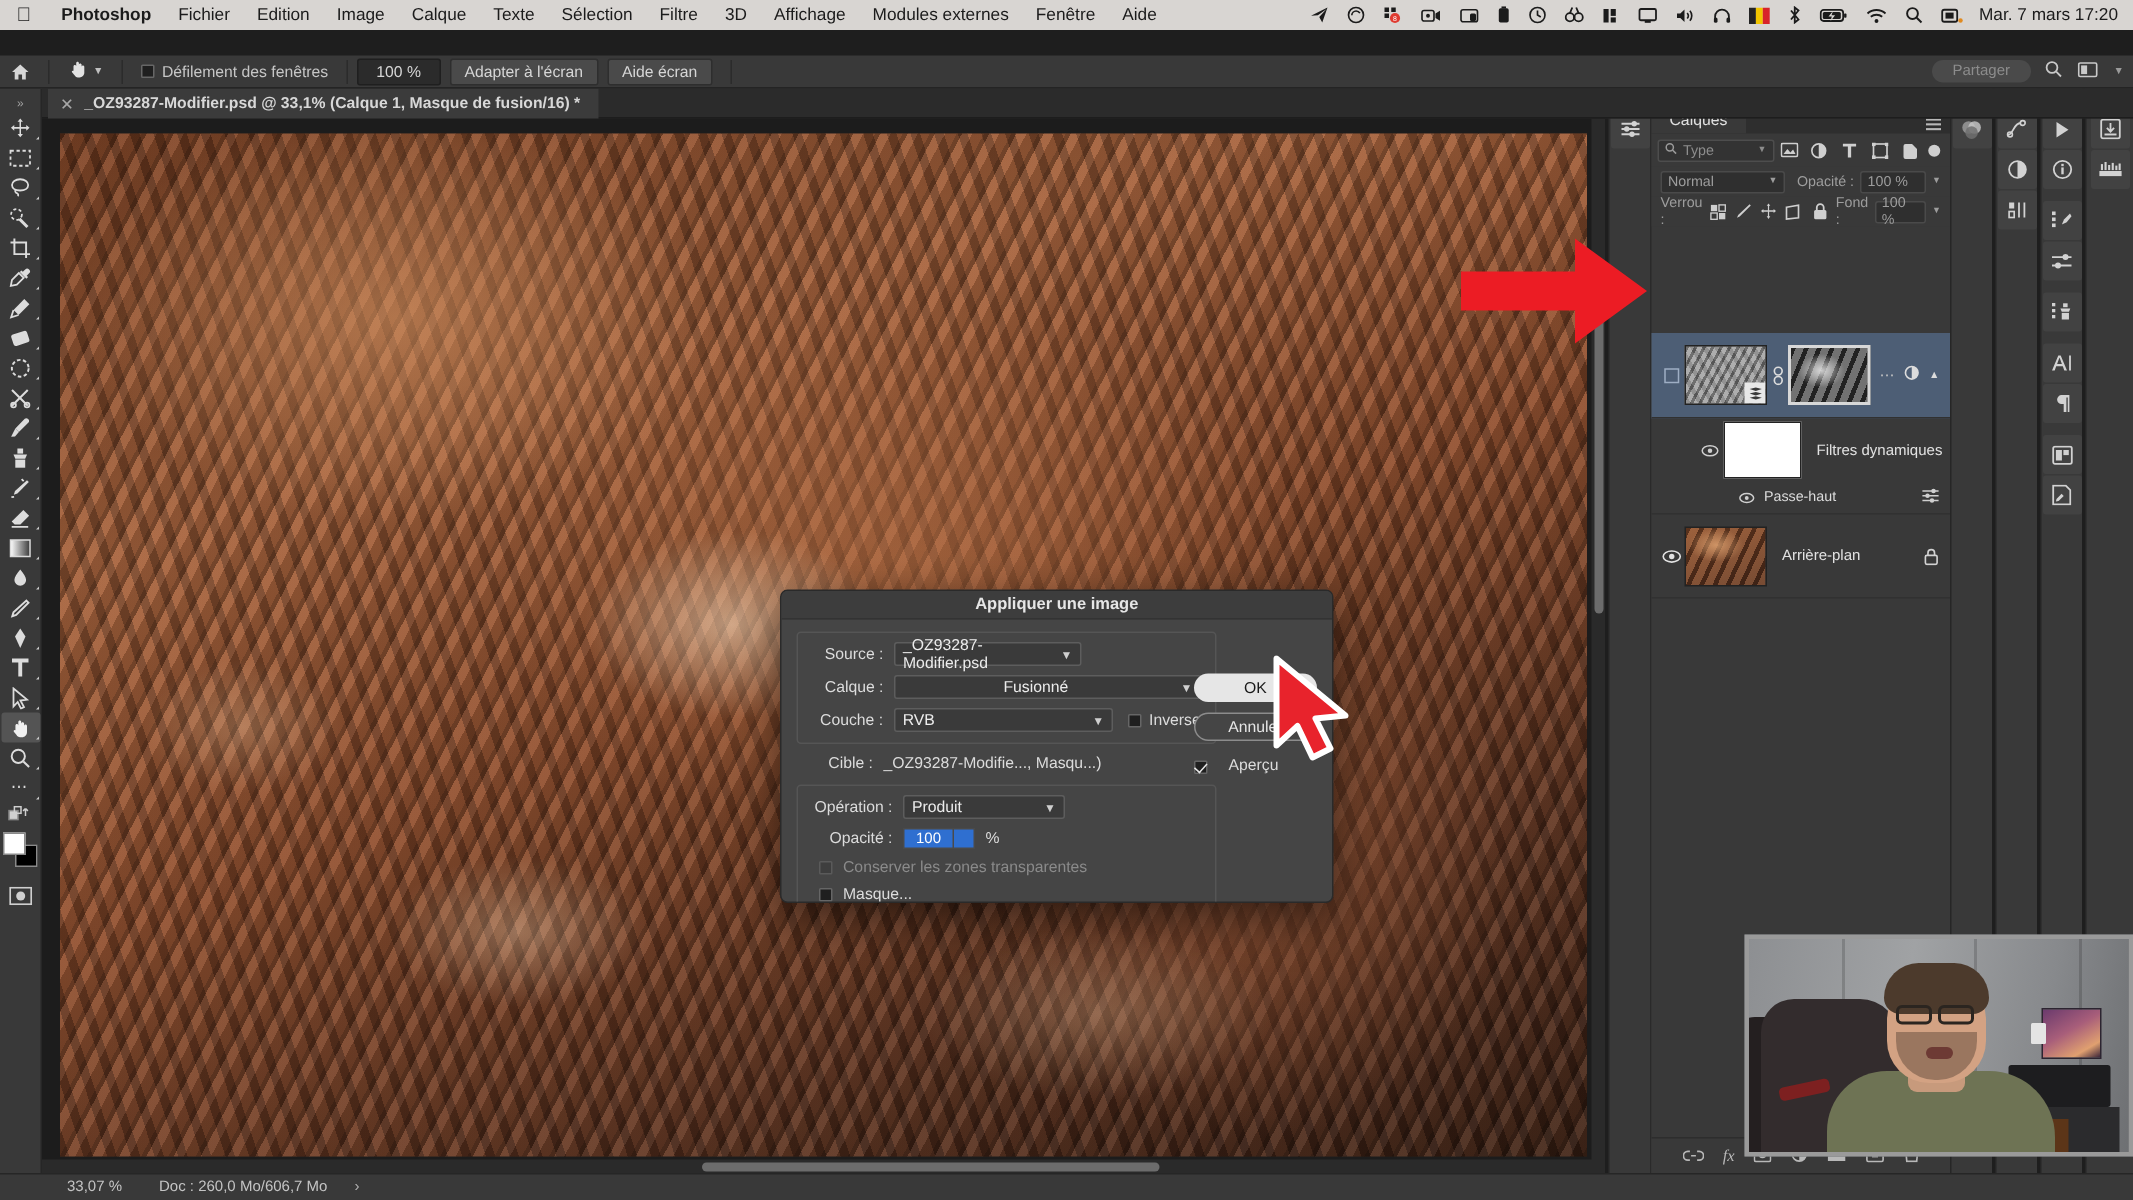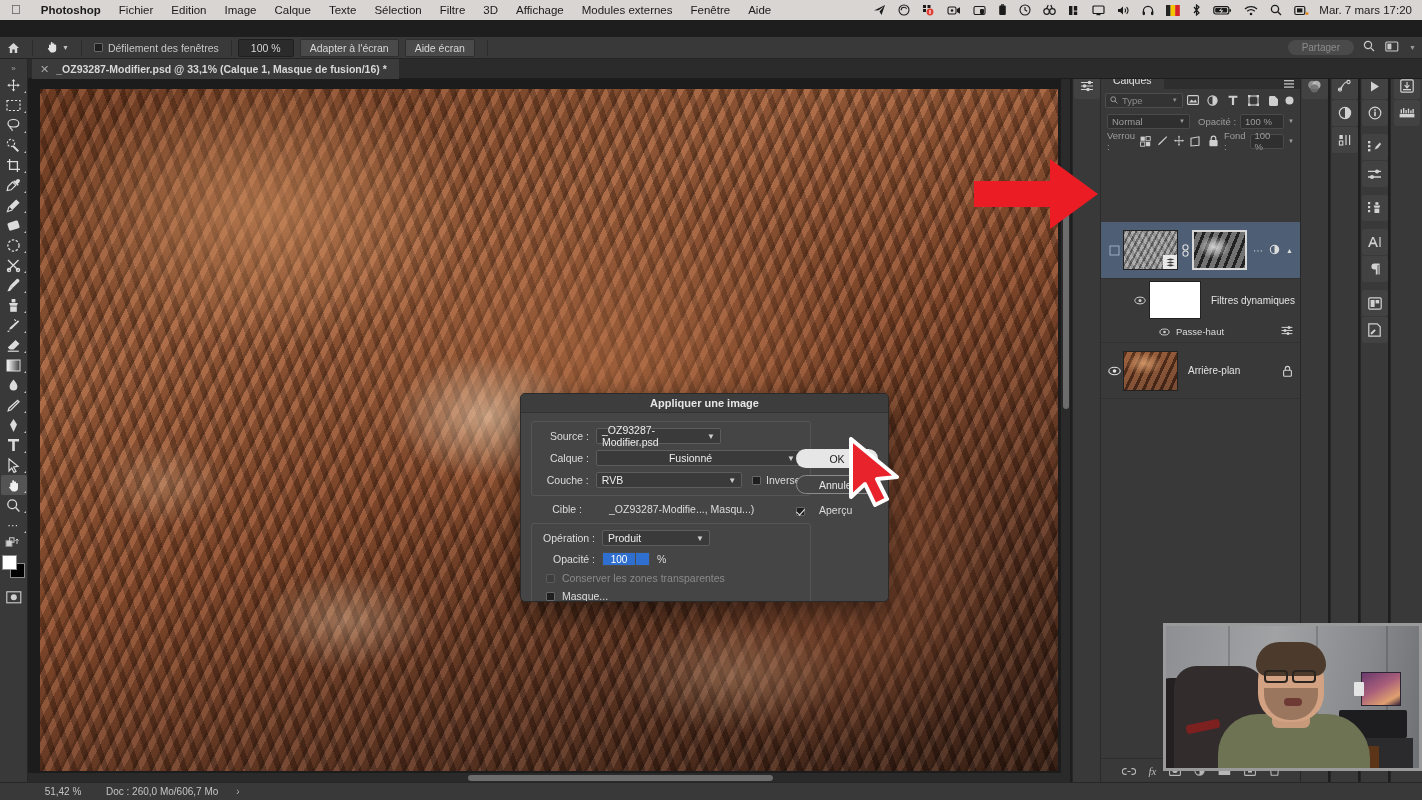--- a/index.html
+++ b/index.html
@@ -237,21 +237,21 @@
   .frm-row { display:flex; align-items:center; margin-bottom:6px; }
   .frm-row:last-child { margin-bottom:0; }
   .lbl { width:58px; text-align:right; padding-right:7px; font-size:10.5px; color:#dcdcdc; }
   .sel {
     background:#3a3a3a; border:1px solid #5d5d5d; border-radius:2px; height:16px;
     display:flex; align-items:center; justify-content:space-between;
     padding:0 5px; font-size:10.5px; color:#ececec;
   }
   .sel .cv { color:#cfcfcf; font-size:8px; padding-left:8px; }
   .chkrow { display:flex; align-items:center; gap:5px; padding-left:10px; font-size:10.5px; }
-  .cible-row { display:flex; align-items:center; margin:7px 0 8px 0; font-size:10.5px;gap:20px; }
+  .cible-row { display:flex; align-items:center; margin:7px 0 8px 0; font-size:10.5px; }
   .opa-field {
     background:#2f6fd0; color:#ffffff; border:1px solid #4a4a4a;
     height:14px; width:34px; display:flex; align-items:center; justify-content:center; font-size:10px;
   }
   .opa-stub { background:#2f6fd0; height:14px; width:14px; border:1px solid #4a4a4a; border-left:none; }
   .dim { color:#8a8a8a;text-align:center; }
   .dlg-right { position:absolute; right:10px; top:36px; width:82px; }
   .btn-ok {
     height:19px; background:#e6e6e6; color:#1a1a1a; border-radius:10px;
     display:flex; align-items:center; justify-content:center; font-size:10.5px; margin-bottom:7px;
@@ -668,21 +668,21 @@
     <div class="vscroll">
         <i></i>
       </div>
   </div>
   <div class="hscroll">
       <i></i>
     </div>
 
   <div class="statusbar">
     <span style="width:28px;"></span>
-    <span class="zoomval">51,42 %</span>
+    <span class="zoomval">33,07 %</span>
     <span class="docinfo">Doc : 260,0 Mo/606,7 Mo</span>
     <span class="arrowr">›</span>
   </div>
 
   <div class="layerspanel">
     <div class="lp-tabs">
       <div class="lp-tab">Calques</div>
       <span class="lp-menu">
         <svg width="10" height="9" viewBox="0 0 10 9">
             <rect x="0" y="0" width="10" height="1.4" fill="#b9b9b9"></rect>

